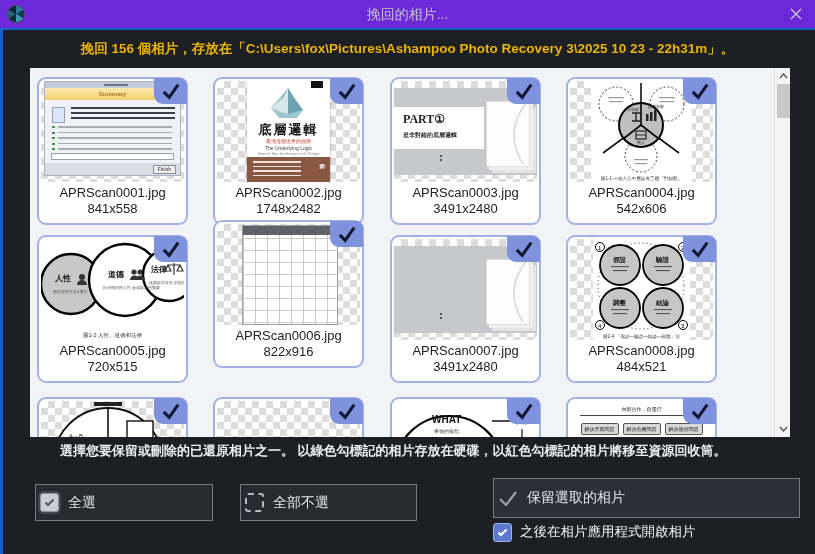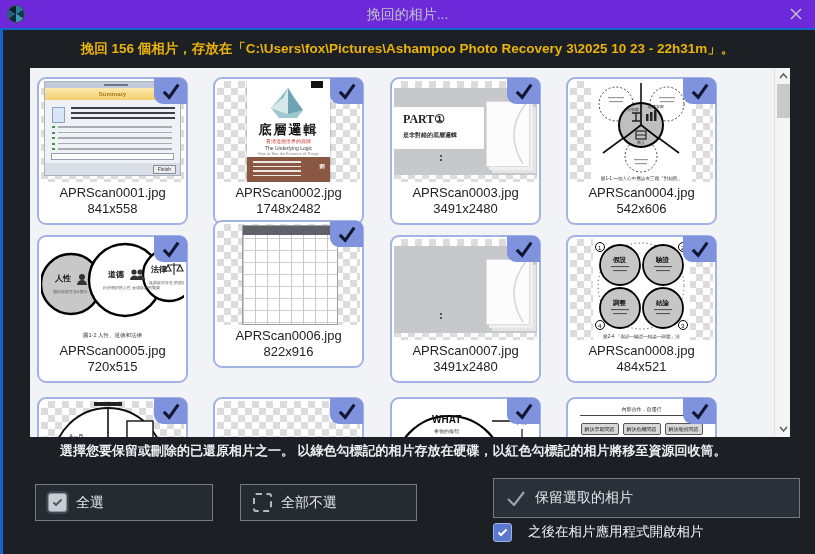--- a/index.html
+++ b/index.html
@@ -105,29 +105,29 @@
   #scrollbar{position:absolute;left:744px;top:0;width:18px;height:369px;background:#f4f4f4;
     border-left:1px solid #e2e2e2;box-sizing:border-box;}
   .sb-arrow{position:absolute;left:0;width:17px;height:16px;display:flex;align-items:center;
     justify-content:center;cursor:pointer;}
   #sb-up{top:0;}#sb-down{bottom:0;}
   #sb-thumb{position:absolute;left:2px;top:16px;width:13px;height:34px;background:#c9c9c9;cursor:pointer;}
   
   #instruction{position:absolute;left:36px;top:442px;right:24px;font-size:13px;font-weight:bold;
     color:#eceff2;margin-left:24px;}
   .dlg-btn{position:absolute;background:#262b31;border:1px solid #747b83;box-sizing:border-box;
-    display:flex;align-items:center;gap:9px;padding-left:12px;color:#e2e6ea;font-size:14px;
+    display:flex;align-items:center;gap:9px;padding-left:4px;color:#e2e6ea;font-size:14px;
     cursor:pointer;}
   #btn-select-all{left:35px;top:484px;width:178px;height:37px;}
   #btn-deselect-all{left:240px;top:484px;width:177px;height:37px;}
   #btn-keep{left:493px;top:478px;width:307px;height:40px;background:#2a3037;}
   .cb-filled{width:17px;height:17px;background:#c9ced4;border:1px solid #8d939a;border-radius:3px;
     display:flex;align-items:center;justify-content:center;box-shadow:0 0 0 2px #40464e;}
   .cb-dashed{width:15px;height:15px;border:2px dashed #b4b9bf;border-radius:3px;background:transparent;}
-  #open-row{position:absolute;left:493px;top:522px;height:20px;display:flex;align-items:center;gap:16px;}
+  #open-row{position:absolute;left:493px;top:522px;height:20px;display:flex;align-items:center;gap:8px;}
   .cb-blue{width:17px;height:17px;background:#5b79cf;border:1px solid #9db0e8;border-radius:3px;
     display:flex;align-items:center;justify-content:center;cursor:pointer;}
   #open-label{font-size:13.5px;color:#eef1f4;cursor:pointer;}
   svg{display:block;}
 </style>
 </head>
 <body>
 
 <div id="titlebar">
   <div id="app-icon"></div>

